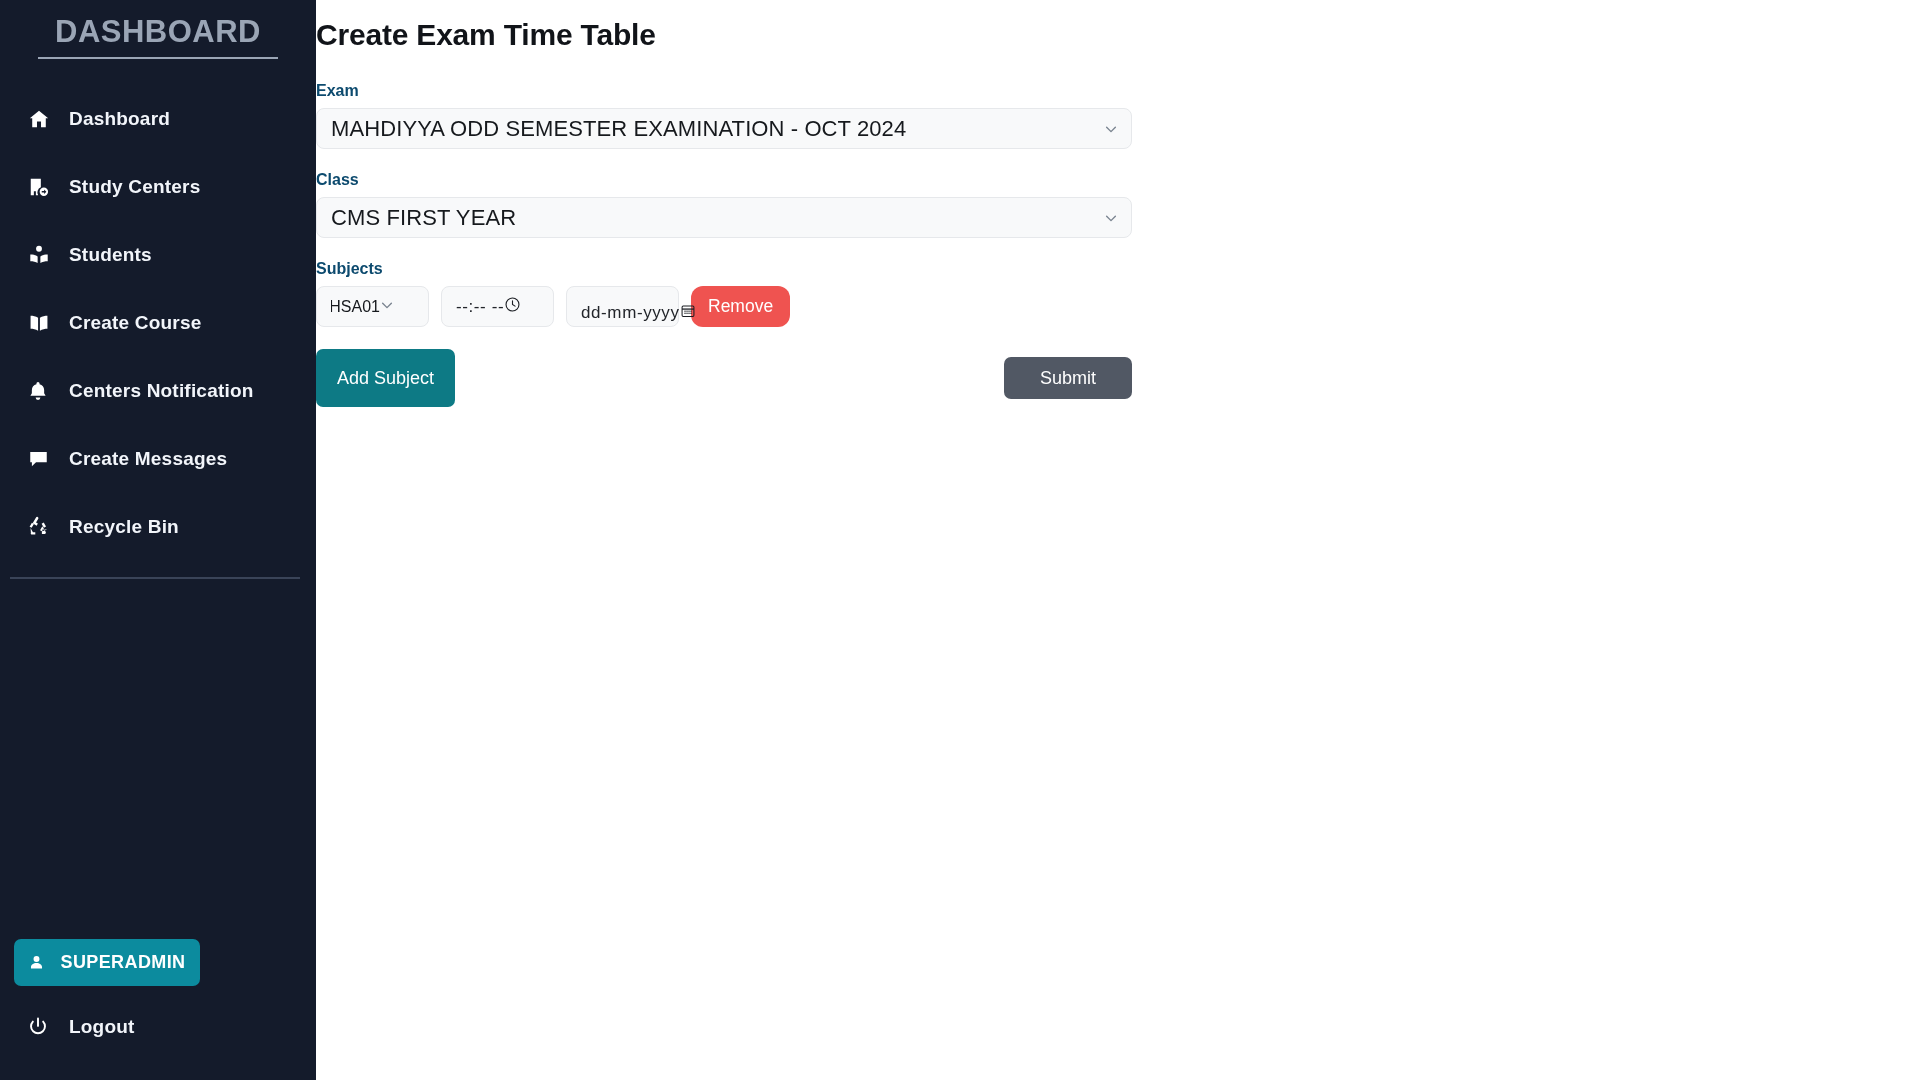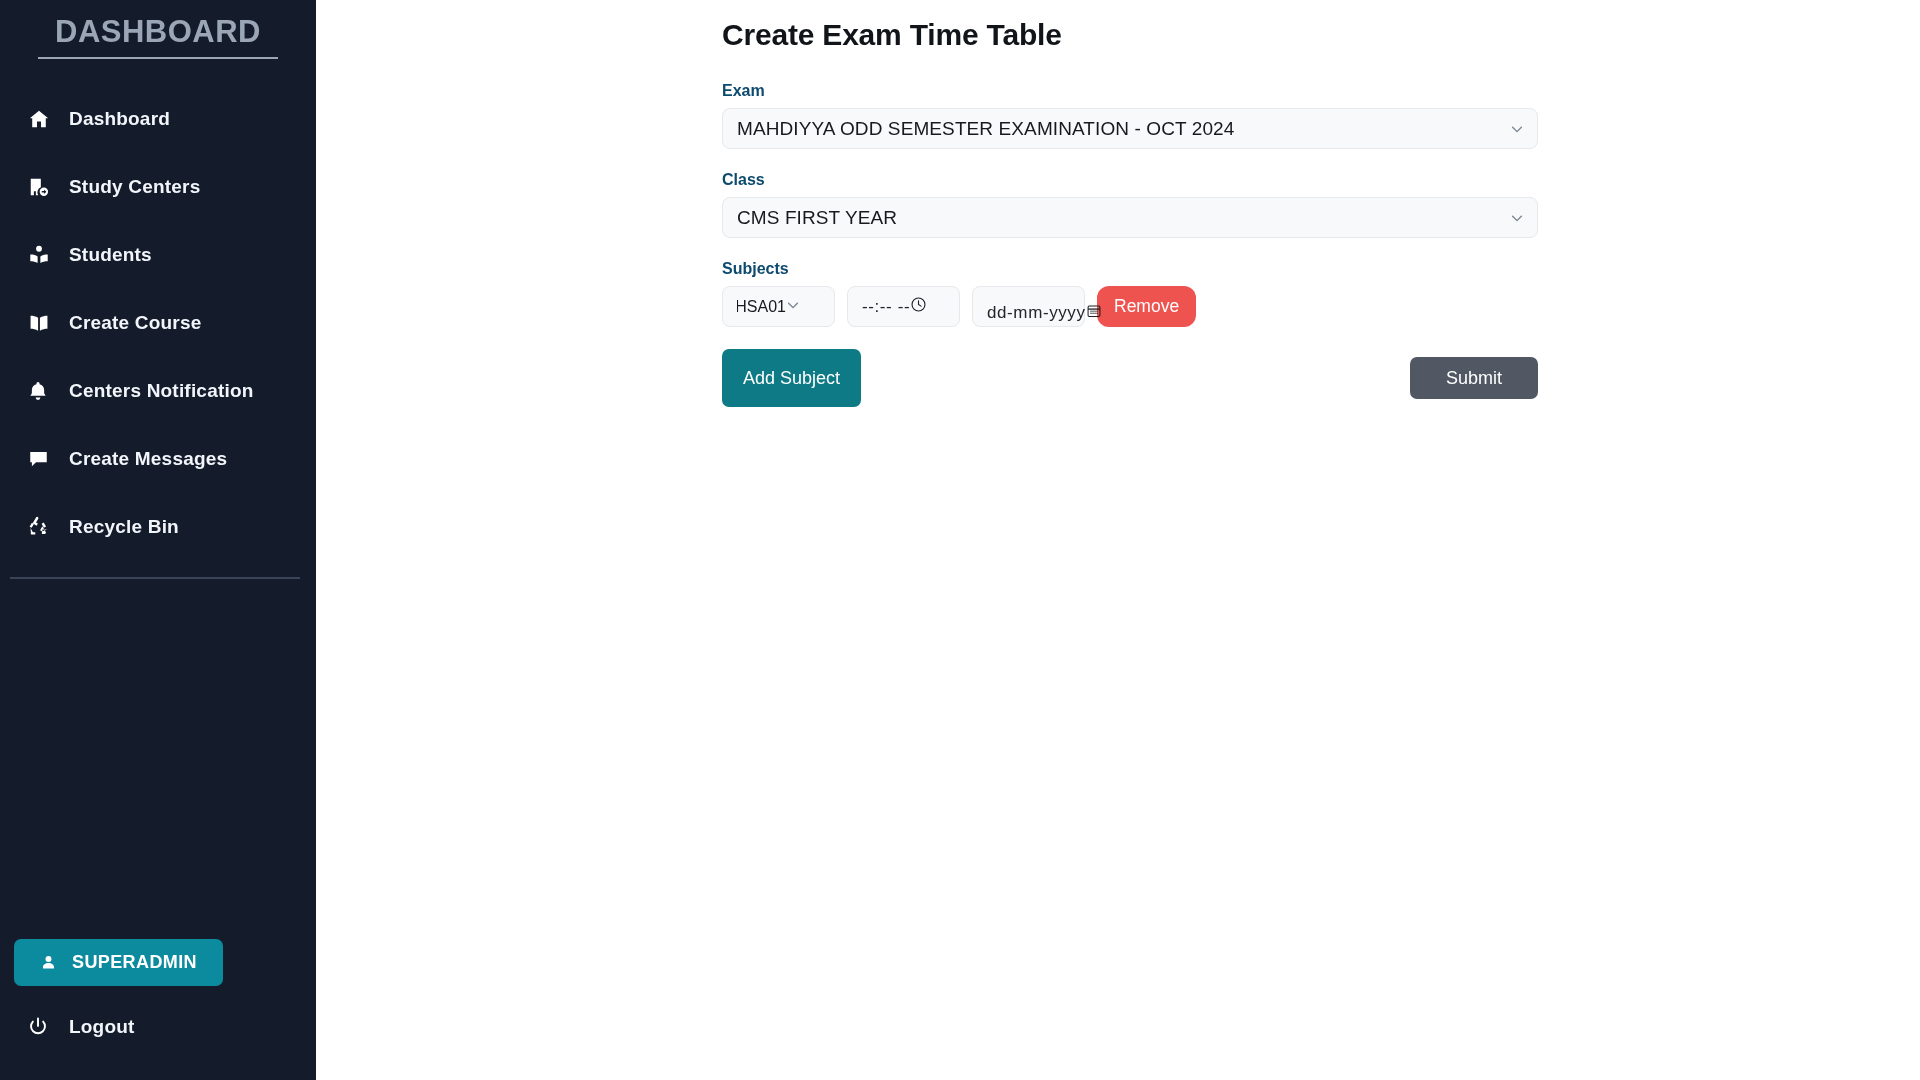--- a/index.html
+++ b/index.html
@@ -57,42 +57,42 @@
     position: absolute; left: 0; bottom: 0; width: 100%;
     padding: 0 14px 22px 14px;
   }
   .superadmin-btn {
     display: flex; align-items: center; justify-content: center;
     gap: 15px;
     background: #0c8b9e;
     color: #fff;
     border: none; border-radius: 7px;
     height: 47px;
-    width: 209px;
+    width: 186px;
     font-size: 18px; font-weight: 700; letter-spacing: .4px;
     cursor: pointer;
     font-family: "Liberation Sans", sans-serif;
     margin-bottom: 30px;
   }
   .superadmin-btn svg { fill: #fff; display: block; }
   .logout-row {
     display: flex; align-items: center;
     padding-left: 13px; cursor: pointer;
     margin-bottom: 20px;
   }
   .logout-row .ico { width: 30px; min-width: 30px; color: #fff; }
   .logout-row .ico svg { display: block; }
 
   
   #main {
     flex: 1; height: 1080px;
     background: #ffffff;
     position: relative;
   }
-  .form-wrap { width: 816px; margin-left: 406px; padding-top: 18px; }
+  .form-wrap { width: 816px; padding-top: 18px; }
   .page-title {
     font-size: 30px; font-weight: 700; color: #111419;
     letter-spacing: -.2px;
     margin-bottom: 30px;
   }
   .field-label {
     font-size: 16px; font-weight: 700; color: #0c4a6e;
     margin-bottom: 8px; display: block;
   }
   .ctrl {
@@ -100,21 +100,21 @@
     background: #f8f9fa;
     border: 1px solid #e6e8eb;
     border-radius: 8px;
     height: 41px;
     display: flex; align-items: center;
     padding: 0 14px;
     margin-bottom: 22px;
     cursor: pointer;
   }
   .ctrl .val {
-    font-size: 19px; color: #16191d; letter-spacing: .1px;
+    font-size: 22px; color: #16191d; letter-spacing: .1px;
     white-space: nowrap; overflow: hidden;
   }
   .ctrl .chev {
     position: absolute; right: 13px; top: 50%; transform: translateY(-50%);
     width: 14px; height: 14px;
   }
   .ctrl .chev svg { display: block; }
 
   .subject-row {
     display: flex; align-items: center; gap: 12px;

